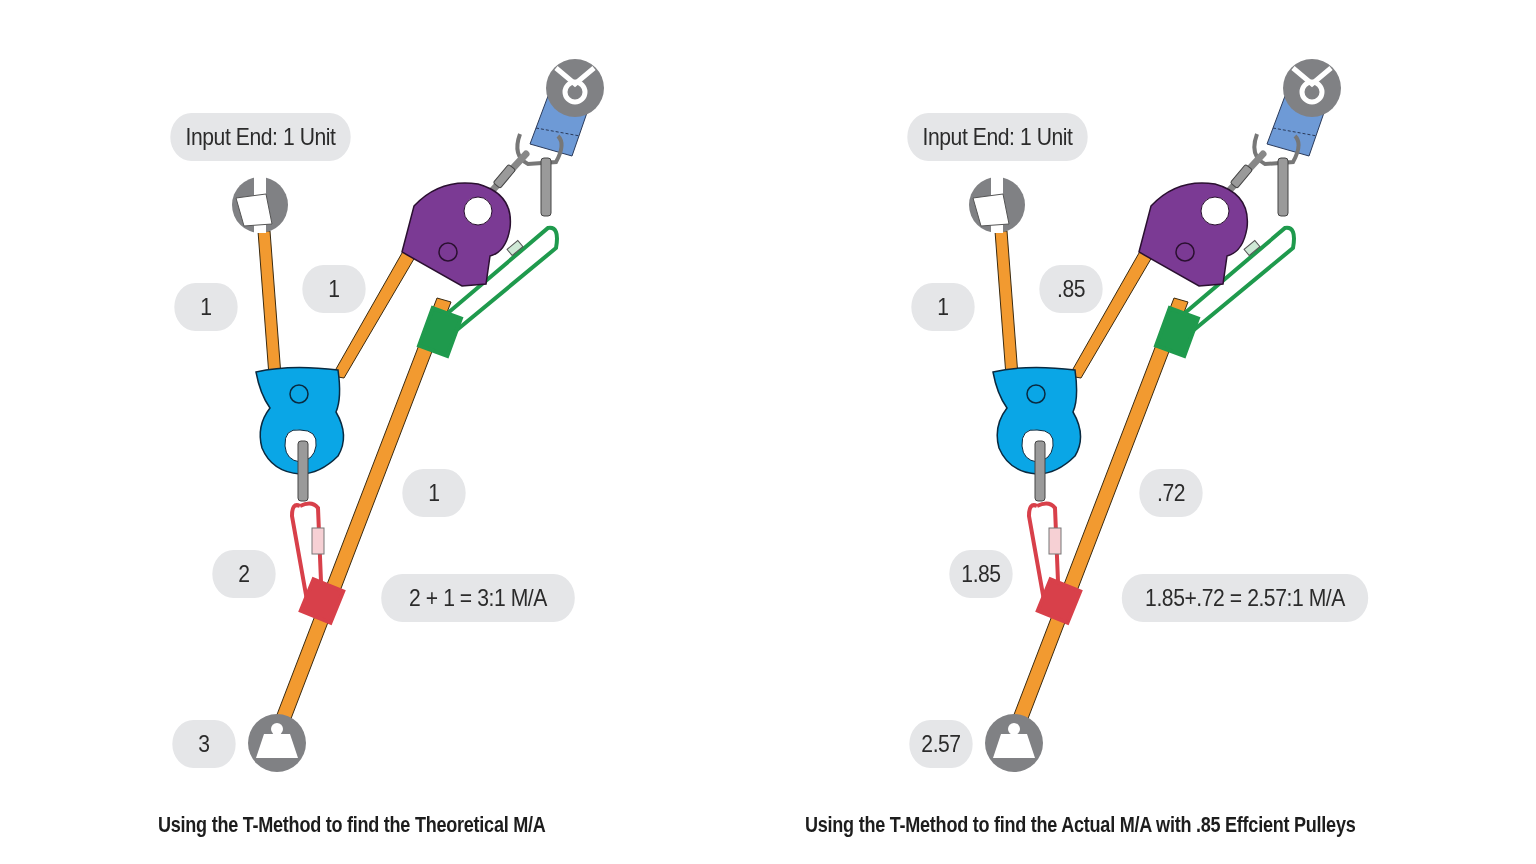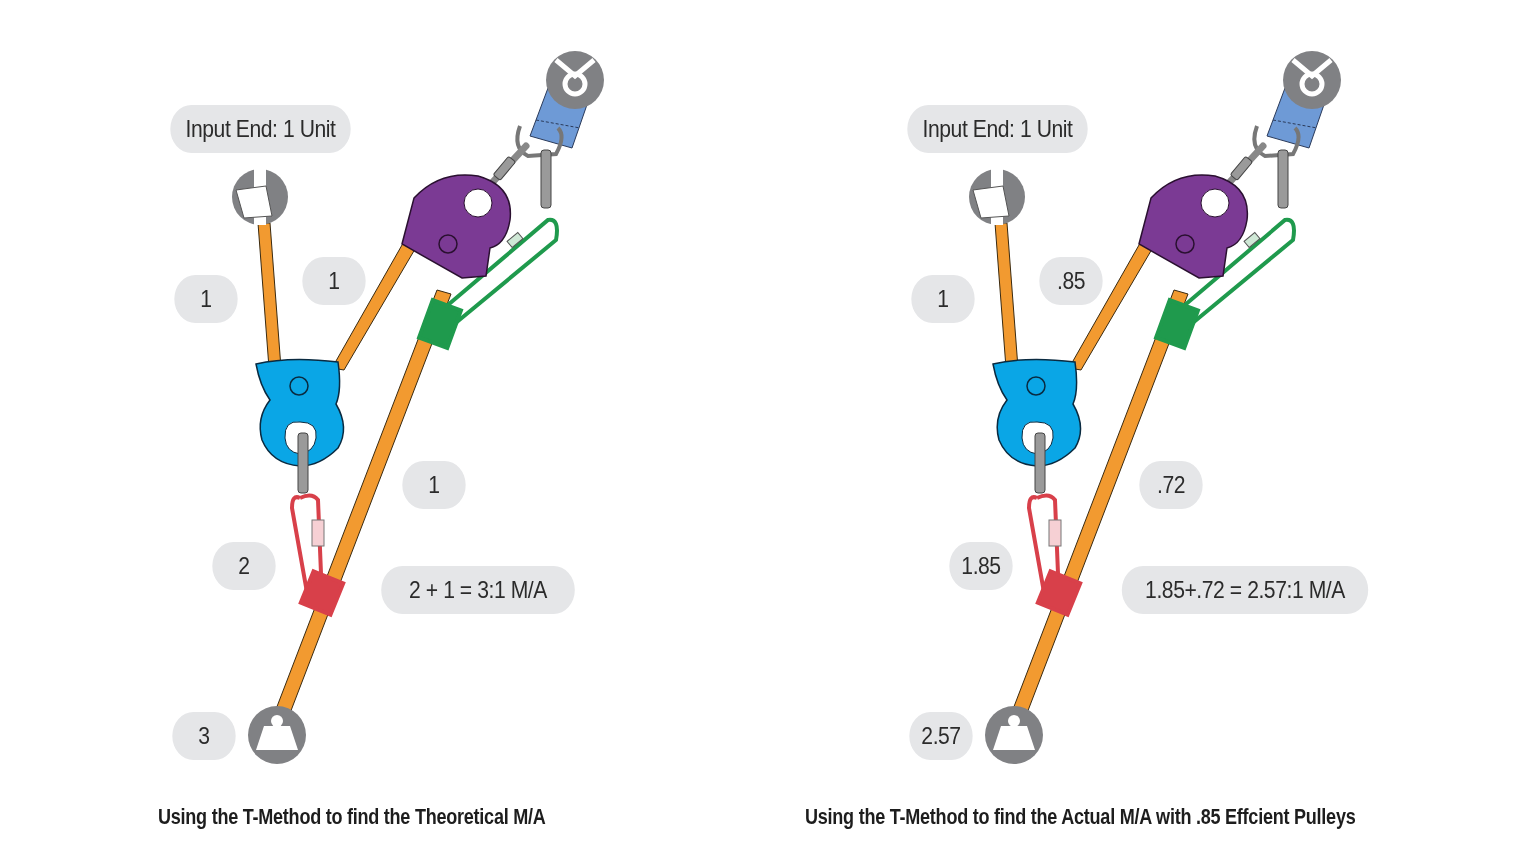--- a/index.html
+++ b/index.html
@@ -1,17 +1,17 @@
 <!DOCTYPE html>
 <html><head>
 <meta charset="utf-8">
 <style>
   html, body { margin:0; padding:0; background:#ffffff; }
   body { width:1536px; height:864px; position:relative; overflow:hidden; font-family:"Liberation Sans", sans-serif; }
-  .panel { position:absolute; top:8px; width:768px; height:692px; }
+  .panel { position:absolute; top:16px; width:768px; height:692px; }
   .panel.left { left:0; }
   .panel.right { left:737px; }
   svg.art { position:absolute; left:0; top:0; }
   .pill { position:absolute; background:#e5e6e8; border-radius:24px; color:#2b2b2b; font-size:24px;
           display:flex; align-items:center; justify-content:center; height:48px; letter-spacing:-0.5px;
           transform:scaleX(0.88); transform-origin:center; }
   .caption { position:absolute; top:796px; font-weight:bold; font-size:22px; color:#1d1d1d;
              white-space:nowrap; transform:scaleX(0.82); transform-origin:left center; letter-spacing:-0.3px; }
 </style>
 </head>

